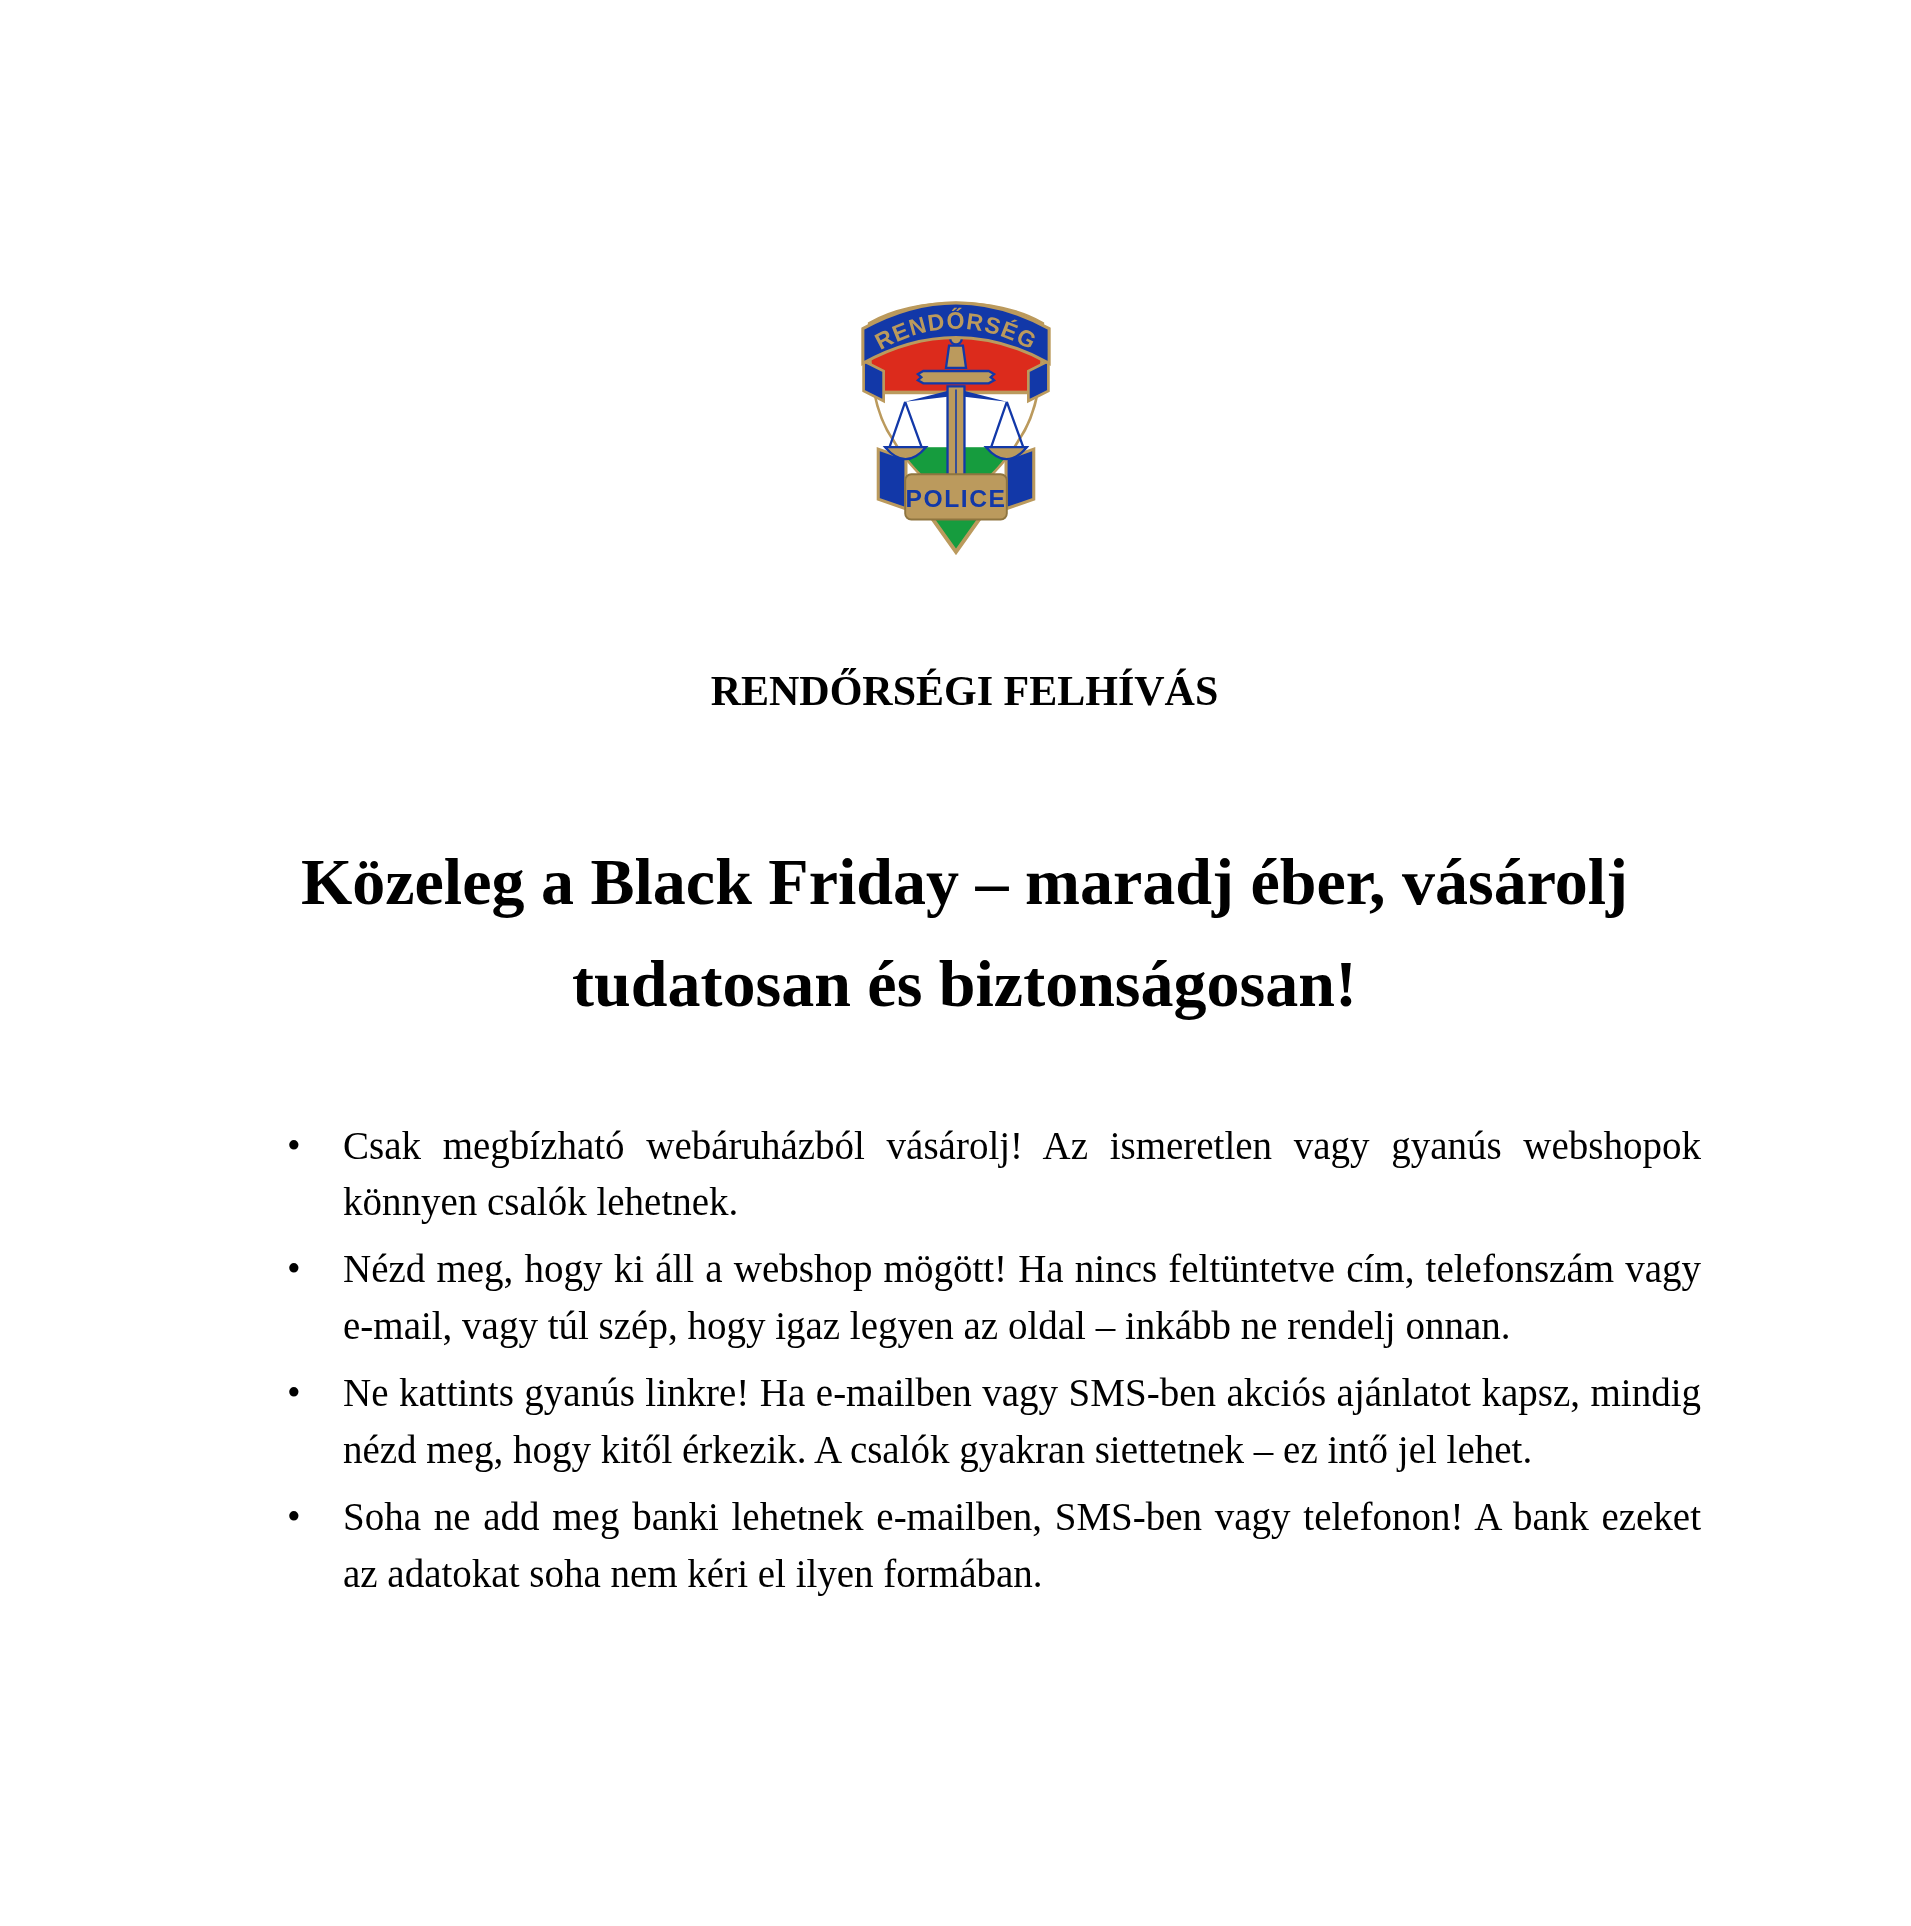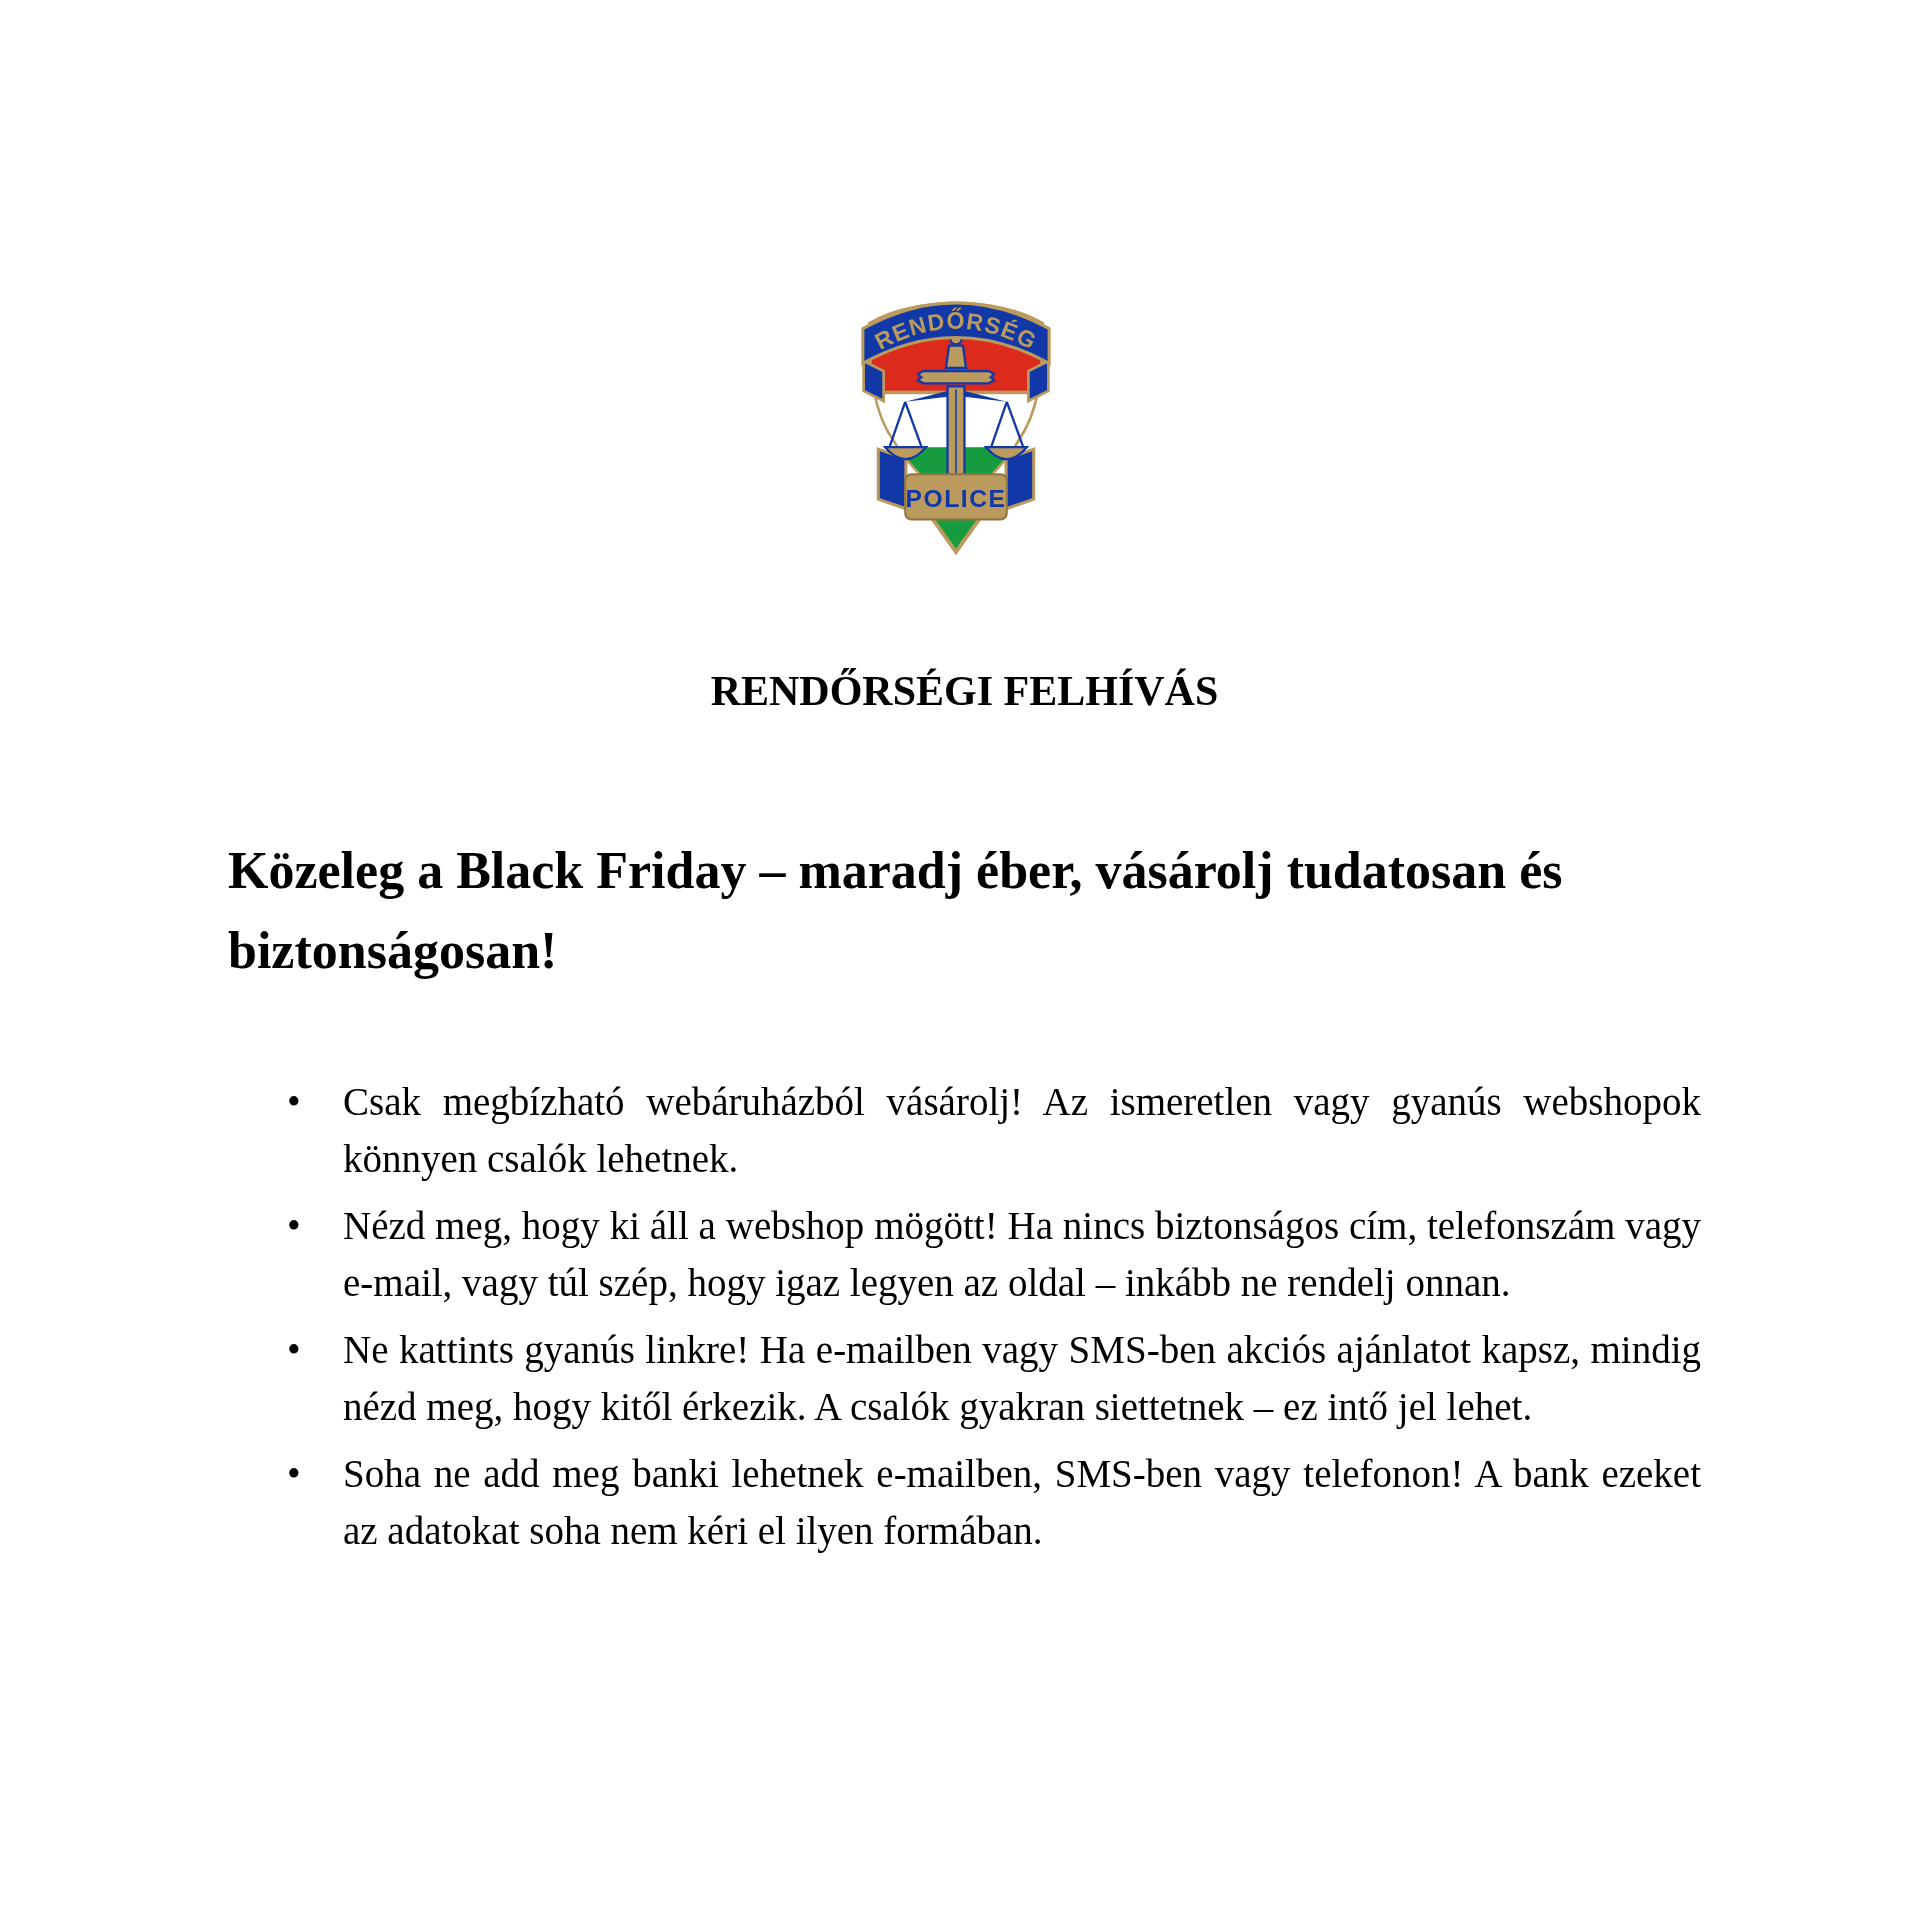--- a/index.html
+++ b/index.html
@@ -24,21 +24,22 @@
   .logo svg { display: block; width: 100%; height: 100%; }
   .doc-title {
     margin: 112px 210px 0 228px;
     text-align: center;
     font-size: 42px;
     font-weight: bold;
     line-height: 1.15;
   }
   .doc-subtitle {
     margin: 116px 210px 0 228px;
-    font-size: 52px;
+    text-align: center;
+    font-size: 66px;
     font-weight: bold;
     line-height: 1.54;
   }
   .intro {
     margin: 53px 210px 0 228px;
     font-size: 39px;
     line-height: 1.45;
     text-align: justify;
   }
   ul.bullets {
@@ -119,19 +120,19 @@
     </svg>
   </div>
 
   <div class="doc-title">RENDŐRSÉGI FELHÍVÁS</div>
 
   <div class="doc-subtitle">Közeleg a Black Friday – maradj éber, vásárolj tudatosan és biztonságosan!</div>
 
 
   <ul class="bullets">
     <li>Csak megbízható webáruházból vásárolj! Az ismeretlen vagy gyanús webshopok könnyen csalók lehetnek.</li>
-    <li>Nézd meg, hogy ki áll a webshop mögött! Ha nincs biztonságos cím, telefonszám vagy e-mail, vagy túl szép, hogy igaz legyen az oldal – inkább ne rendelj onnan.</li>
+    <li>Nézd meg, hogy ki áll a webshop mögött! Ha nincs feltüntetve cím, telefonszám vagy e-mail, vagy túl szép, hogy igaz legyen az oldal – inkább ne rendelj onnan.</li>
     <li>Ne kattints gyanús linkre! Ha e-mailben vagy SMS-ben akciós ajánlatot kapsz, mindig nézd meg, hogy kitől érkezik. A csalók gyakran siettetnek – ez intő jel lehet.</li>
     <li>Soha ne add meg banki lehetnek e-mailben, SMS-ben vagy telefonon! A bank ezeket az adatokat soha nem kéri el ilyen formában.</li>
   </ul>
 
 </div>
 
 
 </body></html>

